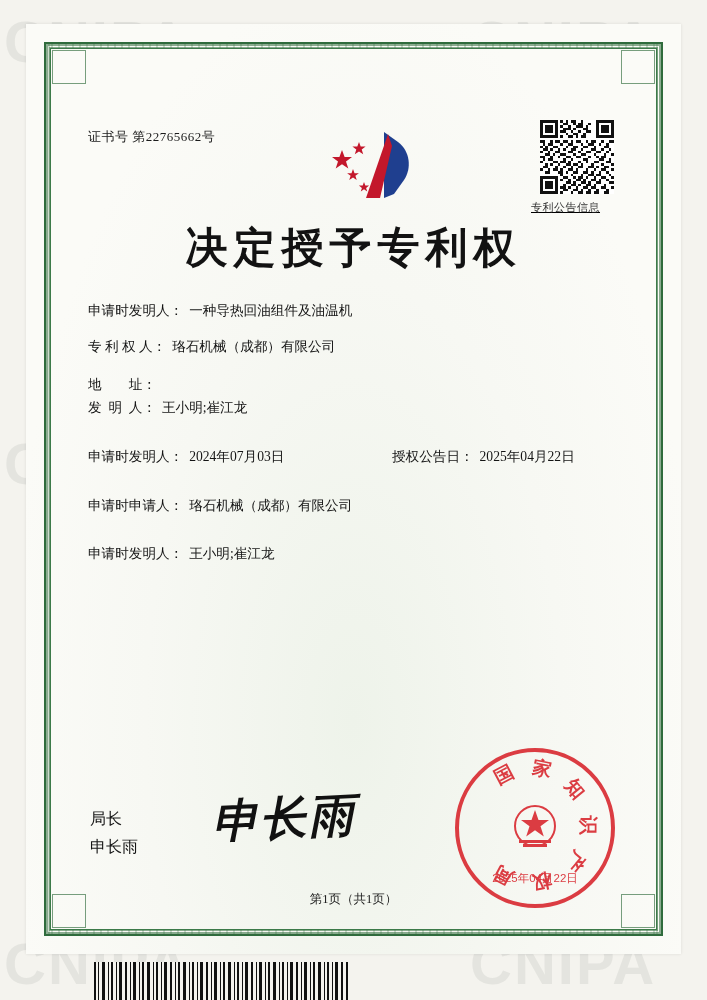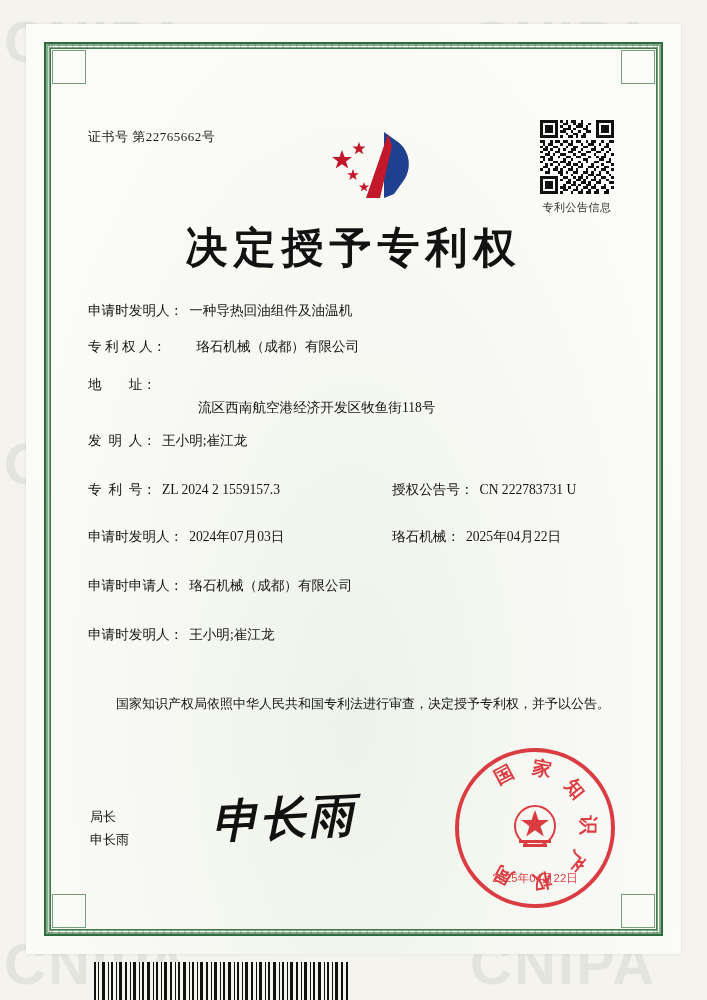--- a/index.html
+++ b/index.html
@@ -76,21 +76,21 @@
 
   
   .cert-no{
     position:absolute;left:62px;top:104px;
     font-size:13px;color:#1b1b1b;letter-spacing:.5px;
   }
   .emblem{
     position:absolute;left:300px;top:100px;width:105px;height:80px;
   }
   .qr-wrap{
-    position:absolute;right:58px;top:96px;width:92px;text-align:center;
+    position:absolute;right:58px;top:96px;width:92px;text-align:left;text-decoration:underline;
   }
   .qr{
     width:74px;height:74px;margin:0 auto;
     background-color:#fff;
   }
   .qr-label{
     margin-top:6px;font-size:11px;color:#333;letter-spacing:.5px;
   }
 
   .title{
@@ -115,21 +115,21 @@
 
   .legal{
     position:absolute;left:62px;right:54px;top:668px;
     font-size:13px;line-height:1.9;color:#141414;
   }
   .legal .indent{text-indent:28px;}
 
   
   .sig-label{
     position:absolute;left:64px;top:782px;
-    font-size:13px;line-height:1.75;color:#141414;
+    font-size:16px;line-height:1.75;color:#141414;font-family:Liberation Mono, monospace;
   }
   .sig-script{
     position:absolute;left:186px;top:764px;
     font-size:46px;color:#111;
     font-family:"DejaVu Serif","Liberation Serif",serif;
     font-style:italic;font-weight:700;
     letter-spacing:2px;
     transform:rotate(-3deg);
   }
 
@@ -418,72 +418,58 @@
 
   <div class="title">决定授予专利权</div>
 
   <div class="fields">
 
     <div class="row">
       <span class="lab">申请时发明人：</span>
       <span class="val">一种导热回油组件及油温机</span>
     </div>
 
-    <div class="row" style="margin-bottom:17px;gap:24px;">
+    <div class="row" style="margin-bottom:17px;">
       <span class="lab">专 利 权 人：</span>
       <span class="val">珞石机械（成都）有限公司</span>
     </div>
 
     <div class="row" style="margin-bottom:2px;flex-direction:column;">
       <span class="lab">地        址：</span>
-    </div>
-    <div class="row" style="margin-left:110px;margin-bottom:12px;">
-      <span class="val" style="margin-left:0;">流区西南航空港经济开发区牧鱼街118号</span>
     </div>
 
     <div class="row" style="margin-bottom:28px;align-items:flex-end;">
       <span class="lab">发  明  人：</span>
       <span class="val">王小明;崔江龙</span>
     </div>
 
-    <div class="two-col" style="margin-bottom:26px;">
-      <div class="col left">
-        <span class="lab">专  利  号：</span>
-        <span class="val">ZL 2024 2 1559157.3</span>
-      </div>
-      <div class="col">
-        <span class="lab">授权公告号：</span>
-        <span class="val">CN 222783731 U</span>
-      </div>
-    </div>
 
     <div class="two-col" style="margin-bottom:28px;">
       <div class="col left">
         <span class="lab">申请时发明人：</span>
         <span class="val">2024年07月03日</span>
       </div>
       <div class="col">
-        <span class="lab">珞石机械：</span>
+        <span class="lab">授权公告日：</span>
         <span class="val">2025年04月22日</span>
       </div>
     </div>
 
     <div class="row" style="margin-bottom:27px;">
       <span class="lab">申请时申请人：</span>
       <span class="val">珞石机械（成都）有限公司</span>
     </div>
 
     <div class="row">
       <span class="lab">申请时发明人：</span>
       <span class="val">王小明;崔江龙</span>
     </div>
   </div>
 
   <div class="legal">
-    <div class="indent">国家知识产权局依照中华人民共和国专利法进行审查，决定授予专利权，并予以公告。</div>
   </div>
 
   <div class="sig-label">
     <div>局长</div>
     <div>申长雨</div>
   </div>
   <div class="sig-script">申长雨</div>
 
   <div class="seal">
     <div class="seal-text">
@@ -499,20 +485,21 @@
       <svg viewBox="0 0 64 64" width="64" height="64">
         <circle cx="32" cy="30" r="20" fill="none" stroke="#d8232a" stroke-width="2"></circle>
         <polygon points="32,14 35.5,24 46,24 37.5,30.3 40.8,40.5 32,34.2 23.2,40.5 26.5,30.3 18,24 28.5,24" fill="#d8232a"></polygon>
         <rect x="16" y="44" width="32" height="3" fill="#d8232a"></rect>
         <rect x="20" y="48" width="24" height="3" fill="#d8232a"></rect>
       </svg>
     </div>
     <div class="seal-date">2025年04月22日</div>
   </div>
 
+  <div class="page-num">第1页（共1页）</div>
 </div>
 
 <div class="barcode">
   <svg viewBox="0 0 258 40" width="258" height="40" shape-rendering="crispEdges">
     <rect width="258" height="40" fill="#f4f3ee"></rect>
     <g fill="#111">
       <rect x="2" y="0" width="2" height="40"></rect>
         <rect x="6" y="0" width="1" height="40"></rect>
       <rect x="10" y="0" width="3" height="40"></rect>
         <rect x="16" y="0" width="1" height="40"></rect>

